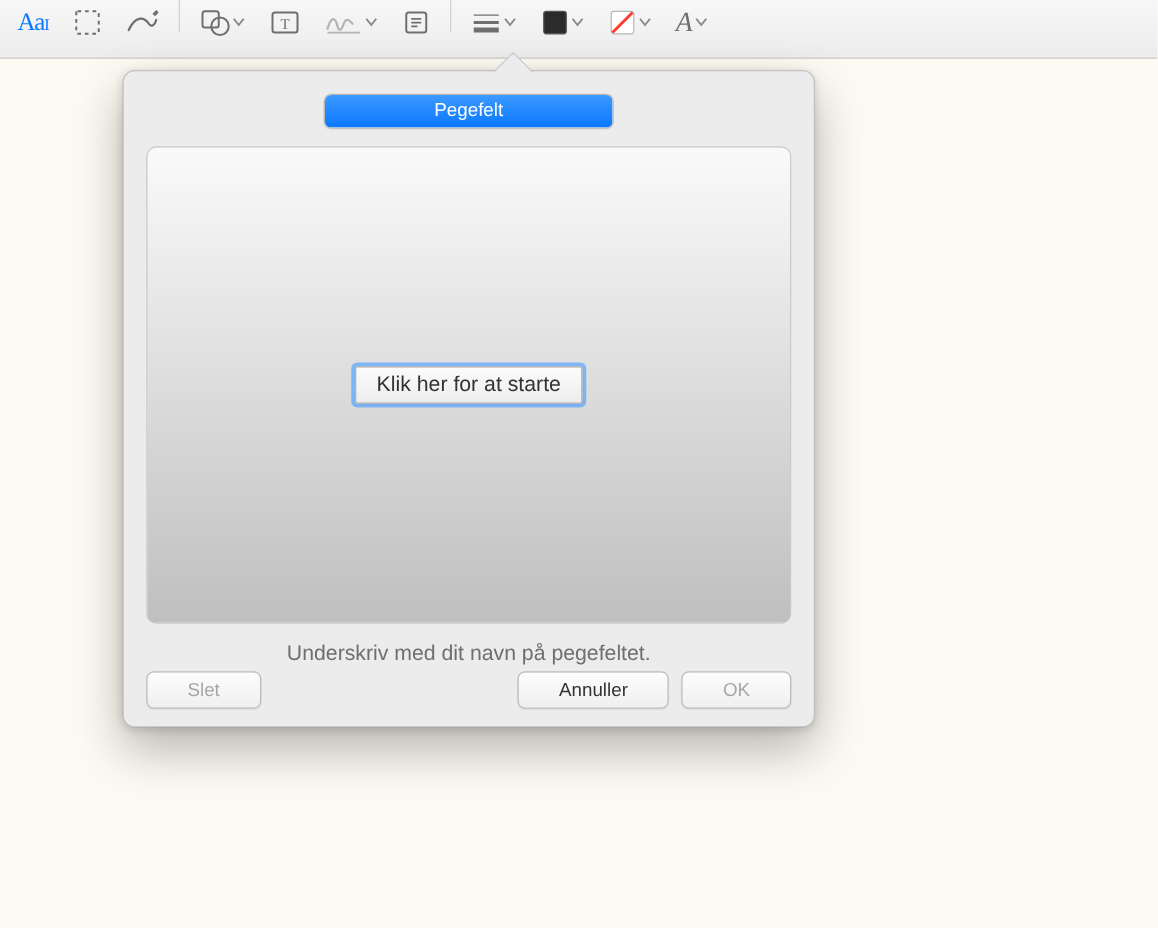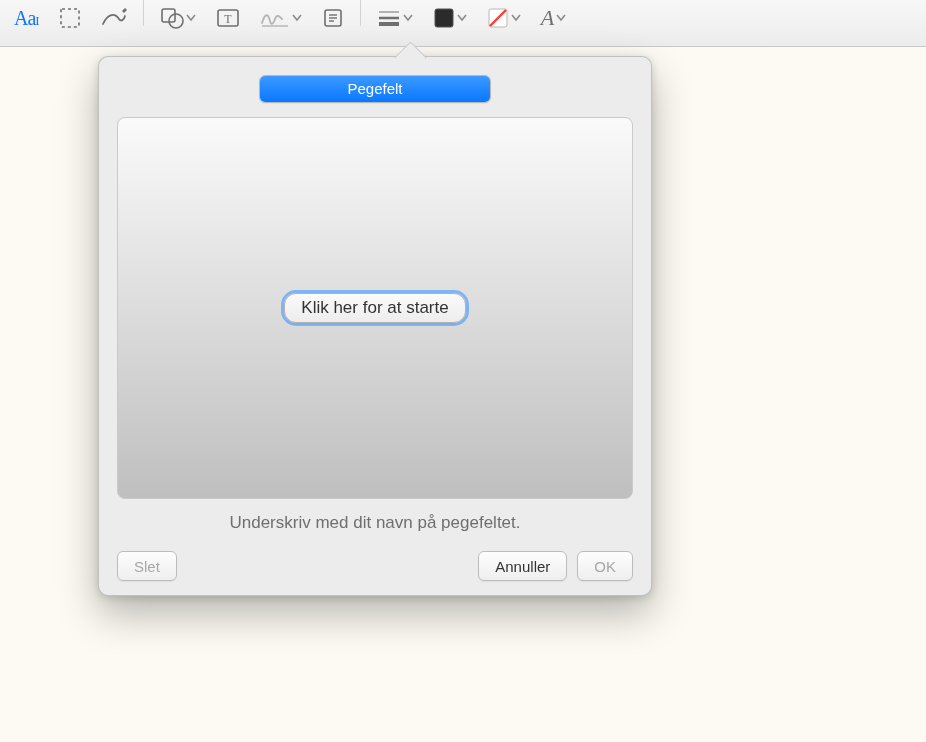--- a/index.html
+++ b/index.html
@@ -13,25 +13,25 @@
   
   .popover{position:absolute;left:98px;top:56px;width:516px;background:#ececec;border:1px solid rgba(0,0,0,.18);border-radius:10px;box-shadow:0 18px 40px rgba(0,0,0,.28),0 2px 8px rgba(0,0,0,.15);padding:18px 18px 14px;z-index:5;}
   .notch{position:absolute;top:-11px;left:300px;width:22px;height:22px;background:#ececec;border-left:1px solid rgba(0,0,0,.18);border-top:1px solid rgba(0,0,0,.18);transform:rotate(45deg);border-top-left-radius:3px;}
   
   .seg{display:flex;width:230px;margin:0 auto 14px;border:1px solid #b8b8b8;border-radius:6px;overflow:hidden;background:#fff;box-shadow:0 1px 1px rgba(0,0,0,.05);gap:31px;}
   .seg-btn{flex:1;text-align:center;font-size:15px;line-height:26px;height:26px;color:#333;background:linear-gradient(#fff,#f3f3f3);}
   .seg-btn.sel{background:linear-gradient(#3c99ff,#0a78ff);color:#fff;}
   .seg-btn + .seg-btn{border-left:1px solid #b8b8b8;}
   
   .canvas{height:380px;border:1px solid #c9c9c9;border-radius:8px;background:linear-gradient(#fafafa,#bfbfbf);display:flex;align-items:center;justify-content:center;}
-  .start-btn{padding:4px 16px;font-size:17px;color:#333;background:linear-gradient(#fbfbfb,#ededed);border:1px solid #b3b3b3;border-radius:12px;box-shadow:0 0 0 3px rgba(74,158,255,.65),0 1px 1px rgba(0,0,0,.1);}
-  .hint{text-align:center;color:#6f6f6f;font-size:17px;margin:14px 0 18px;}
+  .start-btn{padding:4px 16px;font-size:17px;color:#333;background:linear-gradient(#fbfbfb,#ededed);border:1px solid #b3b3b3;border-radius:2px;box-shadow:0 0 0 3px rgba(74,158,255,.65),0 1px 1px rgba(0,0,0,.1);}
+  .hint{text-align:center;color:#6f6f6f;font-size:17px;margin:14px 0 4px;}
   
   .footer{display:flex;align-items:center;gap:10px;}
-  .btn{height:28px;padding:0 16px;font-size:15px;color:#333;background:linear-gradient(#fdfdfd,#efefef);border:1px solid #bcbcbc;border-radius:6px;display:flex;align-items:center;box-shadow:0 1px 1px rgba(0,0,0,.06);}
+  .btn{height:28px;padding:0 32px;font-size:15px;color:#333;background:linear-gradient(#fdfdfd,#efefef);border:1px solid #bcbcbc;border-radius:6px;display:flex;align-items:center;box-shadow:0 1px 1px rgba(0,0,0,.06);}
   .btn.disabled{color:#a7a7a7;}
   .spacer{flex:1;}
 </style>
 </head>
 <body>
 
 <div class="toolbar">
 
   <div class="tb-btn active">
     <span style="font-family:Georgia,serif;font-size:20px;letter-spacing:-1px;">Aa<span style="font-size:13px;">I</span></span>

